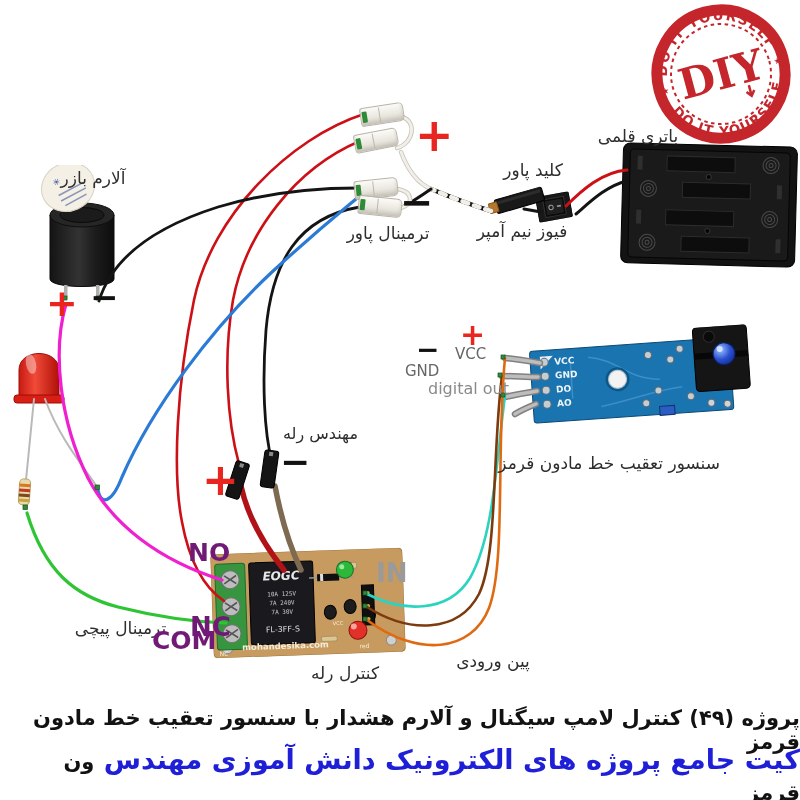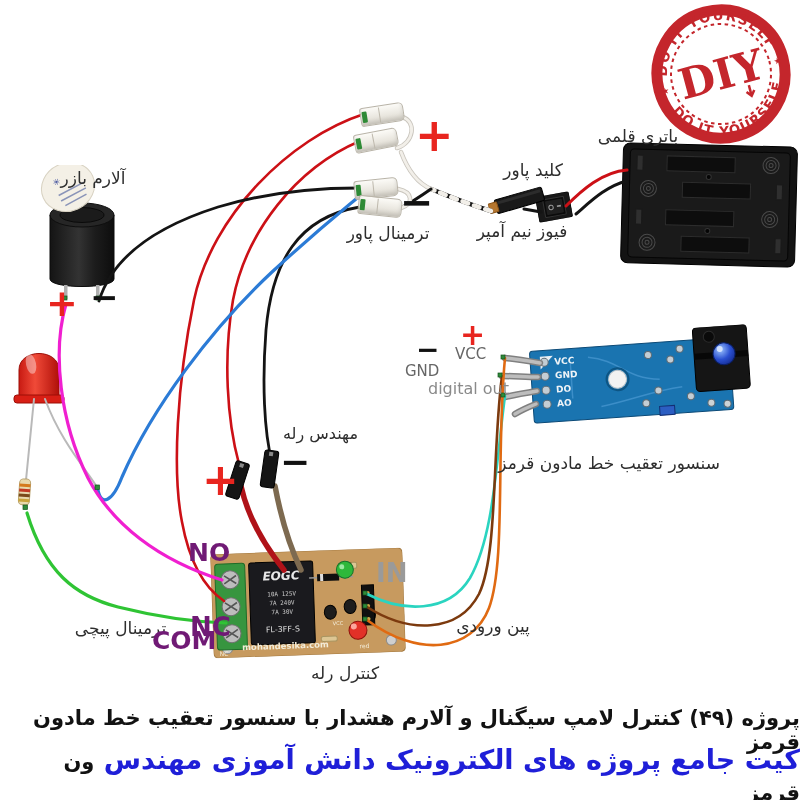--- a/index.html
+++ b/index.html
@@ -362,21 +362,21 @@
     </div>
 
   <div class="lbl" style="left:588px;top:126px;width:100px;" dir="rtl">باتری قلمی</div>
   <div class="lbl" style="left:488px;top:160px;width:90px;" dir="rtl">کلید پاور</div>
   <div class="lbl" style="left:462px;top:221px;width:120px;" dir="rtl">فیوز نیم آمپر</div>
   <div class="lbl" style="left:338px;top:223px;width:100px;" dir="rtl">ترمینال پاور</div>
   <div class="lbl" style="left:48px;top:152px;width:90px;margin-top:16px;" dir="rtl">آلارم بازر</div>
   <div class="lbl" style="left:288px;top:424px;width:70px;font-size:16px;" dir="rtl">مهندس رله</div>
   <div class="lbl" style="left:68px;top:618px;width:105px;" dir="rtl">ترمینال پیچی</div>
   <div class="lbl" style="left:302px;top:663px;width:86px;" dir="rtl">کنترل رله</div>
-  <div class="lbl" style="left:438px;top:616px;width:110px;" dir="rtl">پین ورودی</div>
+  <div class="lbl" style="left:438px;top:651px;width:110px;" dir="rtl">پین ورودی</div>
   <div class="lbl" style="left:525px;top:440px;width:195px;margin-top:13px;" dir="rtl">سنسور تعقیب خط مادون قرمز</div>
 
   <div class="elbl" style="left:188px;top:538px;font-size:25px;">NO</div>
   <div class="elbl" style="left:152px;top:582px;font-size:25px;margin-top:44px;">COM</div>
   <div class="elbl" style="left:190px;top:612px;font-size:26px;">NC</div>
   <div class="elbl" style="left:376px;top:558px;font-size:26px;color:#9a9a9a;">IN</div>
   <div class="elbl" style="left:455px;top:345px;font-size:15px;color:#666;font-weight:normal;">VCC</div>
   <div class="elbl" style="left:405px;top:362px;font-size:15px;color:#666;font-weight:normal;">GND</div>
   <div class="elbl" style="left:428px;top:379px;font-size:16px;color:#8a8a8a;font-weight:normal;">digital out</div>
 

